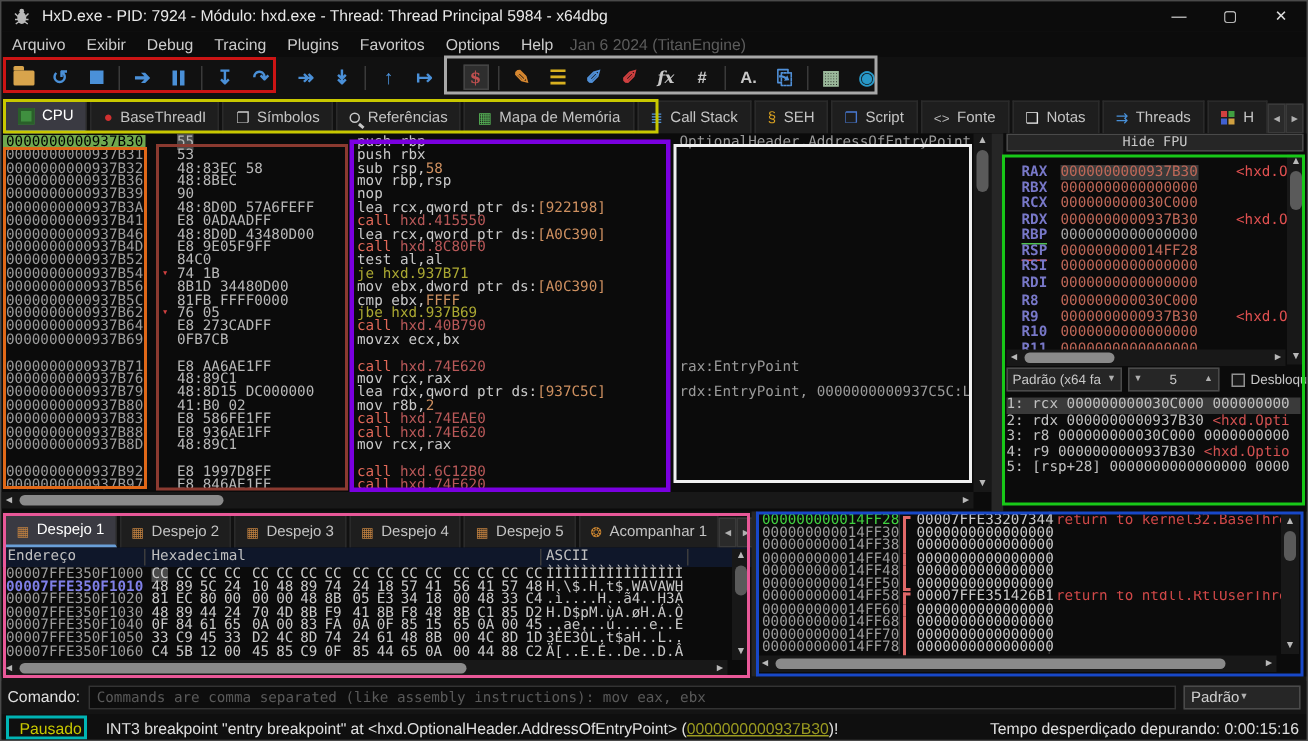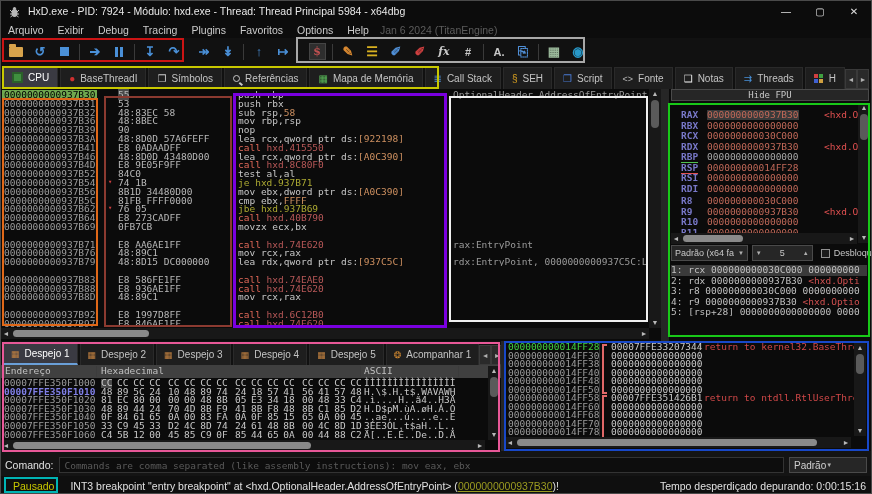--- a/index.html
+++ b/index.html
@@ -84,21 +84,21 @@
 .argline{height:10.6px;overflow:hidden;}
 .argline.sel{background:#3a3a3a;}
 .argline .red{color:#d05050;}
 
 .bottom{position:absolute;left:0;top:340px;width:100%;height:110px;background:#0b0b0b;}
 .dump{position:absolute;left:0;top:0;width:500px;height:110px;}
 .dumptabs{position:absolute;left:0;top:0;width:100%;height:24px;background:#111111;display:flex;align-items:flex-end;}
 .dtab{height:22px;display:flex;align-items:center;padding:0 7px;background:#1e1e1e;border:1px solid #2a2a2a;border-bottom:none;margin-left:2px;font-size:10px;color:#c4c4c4;white-space:nowrap;flex:none;}
 .dtab.sel{background:#3a3a42;color:#fff;border-bottom:2px solid #6a9fd8;}
 .dtab .ticon{margin-right:5px;font-size:9px;color:#c08040;}
-.dumphead{position:absolute;left:0;top:24px;width:100%;height:13px;background:#404040;font-size:9.5px;line-height:12px;color:#c0c0c0;font-family:"DejaVu Sans Mono",monospace;}
+.dumphead{position:absolute;left:0;top:24px;width:100%;height:13px;background:#0f172a;font-size:9.5px;line-height:12px;color:#c0c0c0;font-family:"DejaVu Sans Mono",monospace;}
 .dumphead span{position:absolute;top:0;}
 .dumphead .csep{position:absolute;top:1px;height:11px;width:1px;background:#3c3c3c;}
 .dumprow{position:absolute;font-size:9.5px;line-height:8.6px;height:8.6px;white-space:pre;font-family:"DejaVu Sans Mono",monospace;}
 .dumprow .da{position:absolute;left:3px;color:#9c9c9c;}
 .dumprow .da.sel{color:#8080e8;font-weight:bold;}
 .dumprow .hx{position:absolute;color:#c8c8c8;}
 .dumprow .hx.bsel{background:#4a4a4a;}
 .dumprow .asc{position:absolute;left:363px;color:#c8c8c8;}
 .dump-vscroll{left:487px;top:25px;}
 .dump-hscroll{left:0;top:99px;width:484px;}
@@ -293,20 +293,21 @@
         <div class="drow" data-name="disasm-row" style="top: 80.2px; position: absolute; left: 0px; width: 100%;"><span class="daddr" data-name="disasm-address">0000000000937B52</span><span class="dbytes" data-name="disasm-bytes">84C0</span><span class="dinstr" data-name="disasm-instruction"><span class="tg">test al,al</span></span></div>
         <div class="drow" data-name="disasm-row" style="top: 89px; position: absolute; left: 0px; width: 100%;"><span class="daddr" data-name="disasm-address">0000000000937B54</span><span class="djmp" data-name="jump-direction-icon">▾</span><span class="dbytes" data-name="disasm-bytes">74 1B</span><span class="dinstr" data-name="disasm-instruction"><span class="ty">je </span><span class="ty">hxd.937B71</span></span></div>
         <div class="drow" data-name="disasm-row" style="top: 97.8px; position: absolute; left: 0px; width: 100%;"><span class="daddr" data-name="disasm-address">0000000000937B56</span><span class="dbytes" data-name="disasm-bytes">8B1D 34480D00</span><span class="dinstr" data-name="disasm-instruction"><span class="tg">mov ebx,dword ptr ds:</span><span class="to">[A0C390]</span></span></div>
         <div class="drow" data-name="disasm-row" style="top: 106.6px; position: absolute; left: 0px; width: 100%;"><span class="daddr" data-name="disasm-address">0000000000937B5C</span><span class="dbytes" data-name="disasm-bytes">81FB FFFF0000</span><span class="dinstr" data-name="disasm-instruction"><span class="tg">cmp ebx,</span><span class="to">FFFF</span></span></div>
         <div class="drow" data-name="disasm-row" style="top: 115.4px; position: absolute; left: 0px; width: 100%;"><span class="daddr" data-name="disasm-address">0000000000937B62</span><span class="djmp" data-name="jump-direction-icon">▾</span><span class="dbytes" data-name="disasm-bytes">76 05</span><span class="dinstr" data-name="disasm-instruction"><span class="ty">jbe </span><span class="ty">hxd.937B69</span></span></div>
         <div class="drow" data-name="disasm-row" style="top: 124.2px; position: absolute; left: 0px; width: 100%;"><span class="daddr" data-name="disasm-address">0000000000937B64</span><span class="dbytes" data-name="disasm-bytes">E8 273CADFF</span><span class="dinstr" data-name="disasm-instruction"><span class="tr">call </span><span class="tR">hxd.40B790</span></span></div>
         <div class="drow" data-name="disasm-row" style="top: 133px; position: absolute; left: 0px; width: 100%;"><span class="daddr" data-name="disasm-address">0000000000937B69</span><span class="dbytes" data-name="disasm-bytes">0FB7CB</span><span class="dinstr" data-name="disasm-instruction"><span class="tg">movzx ecx,bx</span></span></div>
         <div class="drow" data-name="disasm-row" style="top: 150.6px; position: absolute; left: 0px; width: 100%;"><span class="daddr" data-name="disasm-address">0000000000937B71</span><span class="dbytes" data-name="disasm-bytes">E8 AA6AE1FF</span><span class="dinstr" data-name="disasm-instruction"><span class="tr">call </span><span class="tR">hxd.74E620</span></span><span class="dcomment" data-name="disasm-comment">rax:EntryPoint</span></div>
         <div class="drow" data-name="disasm-row" style="top: 159.4px; position: absolute; left: 0px; width: 100%;"><span class="daddr" data-name="disasm-address">0000000000937B76</span><span class="dbytes" data-name="disasm-bytes">48:89C1</span><span class="dinstr" data-name="disasm-instruction"><span class="tg">mov rcx,rax</span></span></div>
         <div class="drow" data-name="disasm-row" style="top: 168.2px; position: absolute; left: 0px; width: 100%;"><span class="daddr" data-name="disasm-address">0000000000937B79</span><span class="dbytes" data-name="disasm-bytes">48:8D15 DC000000</span><span class="dinstr" data-name="disasm-instruction"><span class="tg">lea rdx,qword ptr ds:</span><span class="to">[937C5C]</span></span><span class="dcomment" data-name="disasm-comment">rdx:EntryPoint, 0000000000937C5C:L"{</span></div>
+        <div class="drow" data-name="disasm-row" style="top: 177px; position: absolute; left: 0px; width: 100%;"><span class="daddr" data-name="disasm-address">0000000000937B80</span><span class="dbytes" data-name="disasm-bytes">41:B0 02</span><span class="dinstr" data-name="disasm-instruction"><span class="tg">mov r8b,</span><span class="to">2</span></span></div>
         <div class="drow" data-name="disasm-row" style="top: 185.8px; position: absolute; left: 0px; width: 100%;"><span class="daddr" data-name="disasm-address">0000000000937B83</span><span class="dbytes" data-name="disasm-bytes">E8 586FE1FF</span><span class="dinstr" data-name="disasm-instruction"><span class="tr">call </span><span class="tR">hxd.74EAE0</span></span></div>
         <div class="drow" data-name="disasm-row" style="top: 194.6px; position: absolute; left: 0px; width: 100%;"><span class="daddr" data-name="disasm-address">0000000000937B88</span><span class="dbytes" data-name="disasm-bytes">E8 936AE1FF</span><span class="dinstr" data-name="disasm-instruction"><span class="tr">call </span><span class="tR">hxd.74E620</span></span></div>
         <div class="drow" data-name="disasm-row" style="top: 203.4px; position: absolute; left: 0px; width: 100%; padding-left: 20px;"><span class="daddr" data-name="disasm-address">0000000000937B8D</span><span class="dbytes" data-name="disasm-bytes">48:89C1</span><span class="dinstr" data-name="disasm-instruction"><span class="tg">mov rcx,rax</span></span></div>
         <div class="drow" data-name="disasm-row" style="top: 221px; position: absolute; left: 0px; width: 100%;"><span class="daddr" data-name="disasm-address">0000000000937B92</span><span class="dbytes" data-name="disasm-bytes">E8 1997D8FF</span><span class="dinstr" data-name="disasm-instruction"><span class="tr">call </span><span class="tR">hxd.6C12B0</span></span></div>
         <div class="drow" data-name="disasm-row" style="top: 229.8px; position: absolute; left: 0px; width: 100%;"><span class="daddr" data-name="disasm-address">0000000000937B97</span><span class="dbytes" data-name="disasm-bytes">E8 846AE1FF</span><span class="dinstr" data-name="disasm-instruction"><span class="tr">call </span><span class="tR">hxd.74E620</span></span></div>
       </div>
     <div class="vscroll disasm-vscroll" data-name="disassembly-vscrollbar">
       <span class="arr" style="top:0">▲</span>
         <span class="thumb" style="top:11px;height:28px"></span>
         <span class="arr" style="bottom:0">▼</span>

